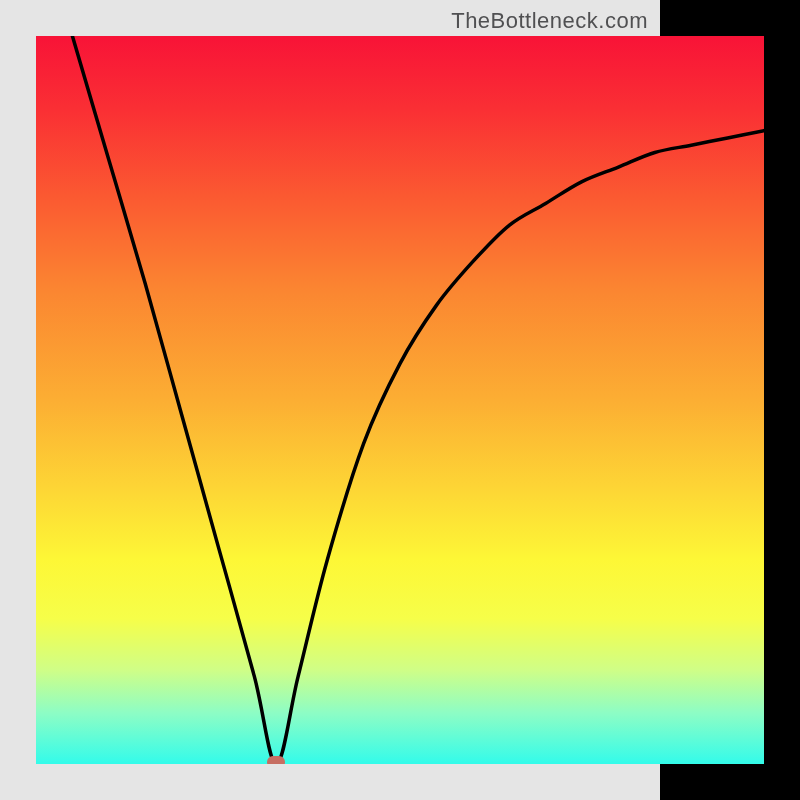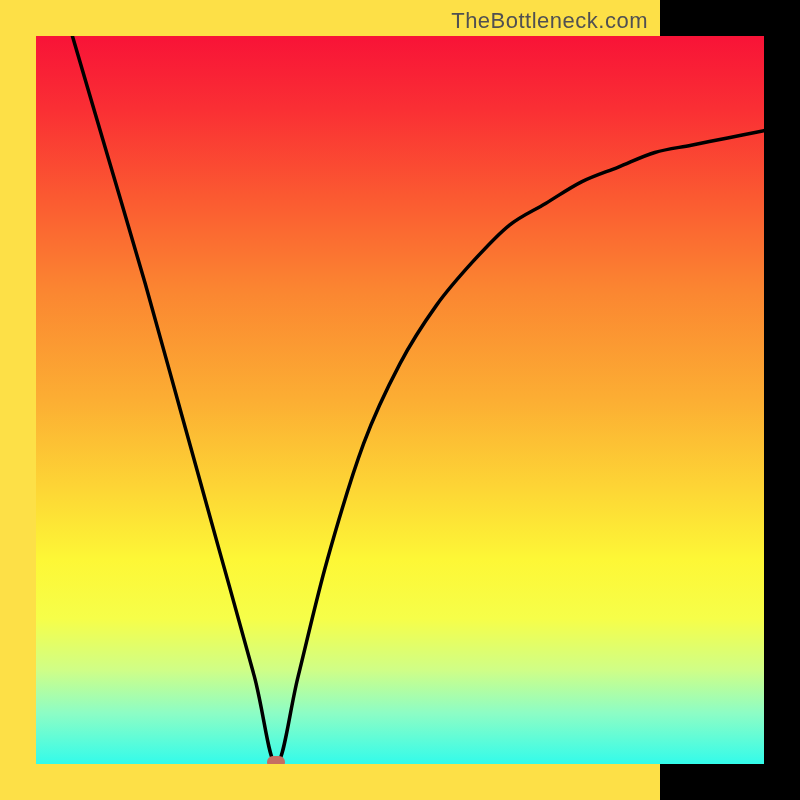--- a/index.html
+++ b/index.html
@@ -10,21 +10,21 @@
     background: #000;
     position: relative;
     font-family: Arial, sans-serif;
   }
   .frame {
     position: absolute;
     top: 0;
     left: 0;
     width: 660px;
     height: 800px;
-    background: #fde047;
+    background: #e5e5e5;
   }
   .plot-area {
     position: absolute;
     top: 36px;
     left: 36px;
     width: 728px;
     height: 728px;
     overflow: hidden;
   }
   .gradient-bg {

